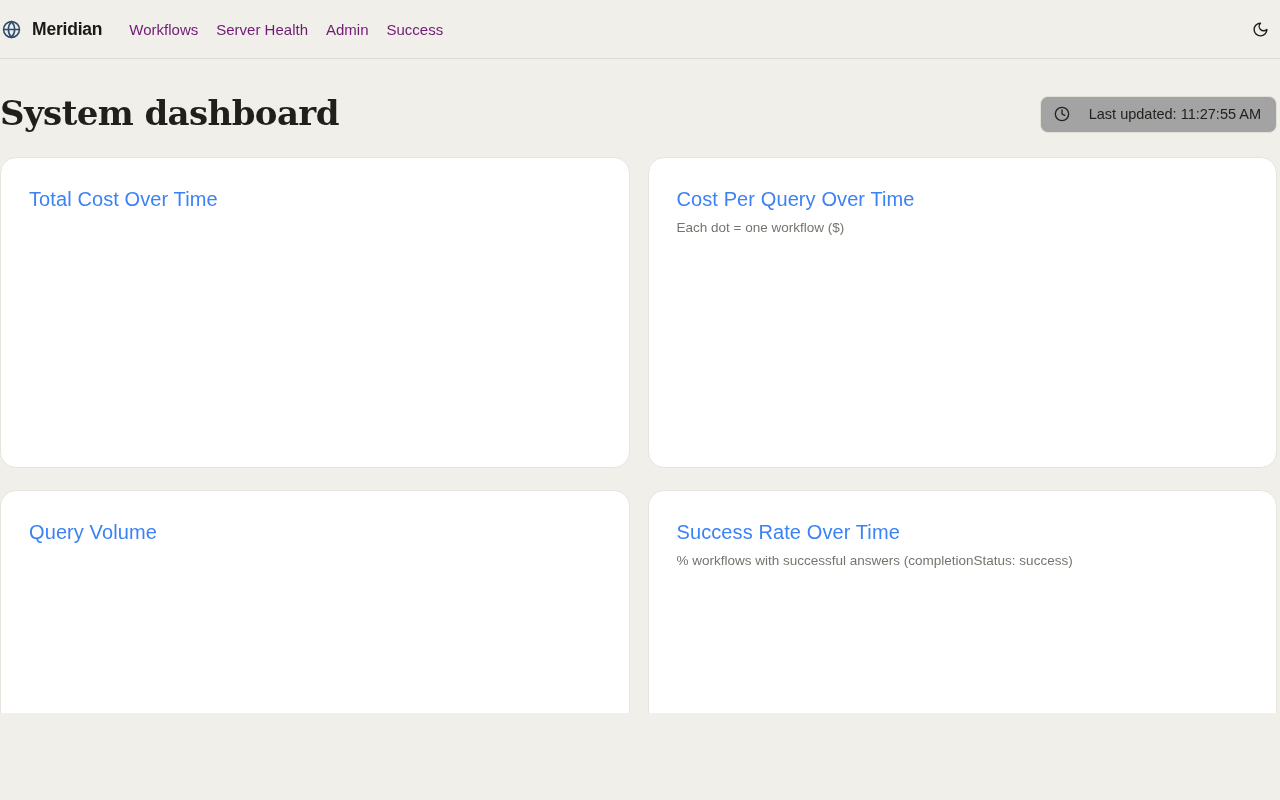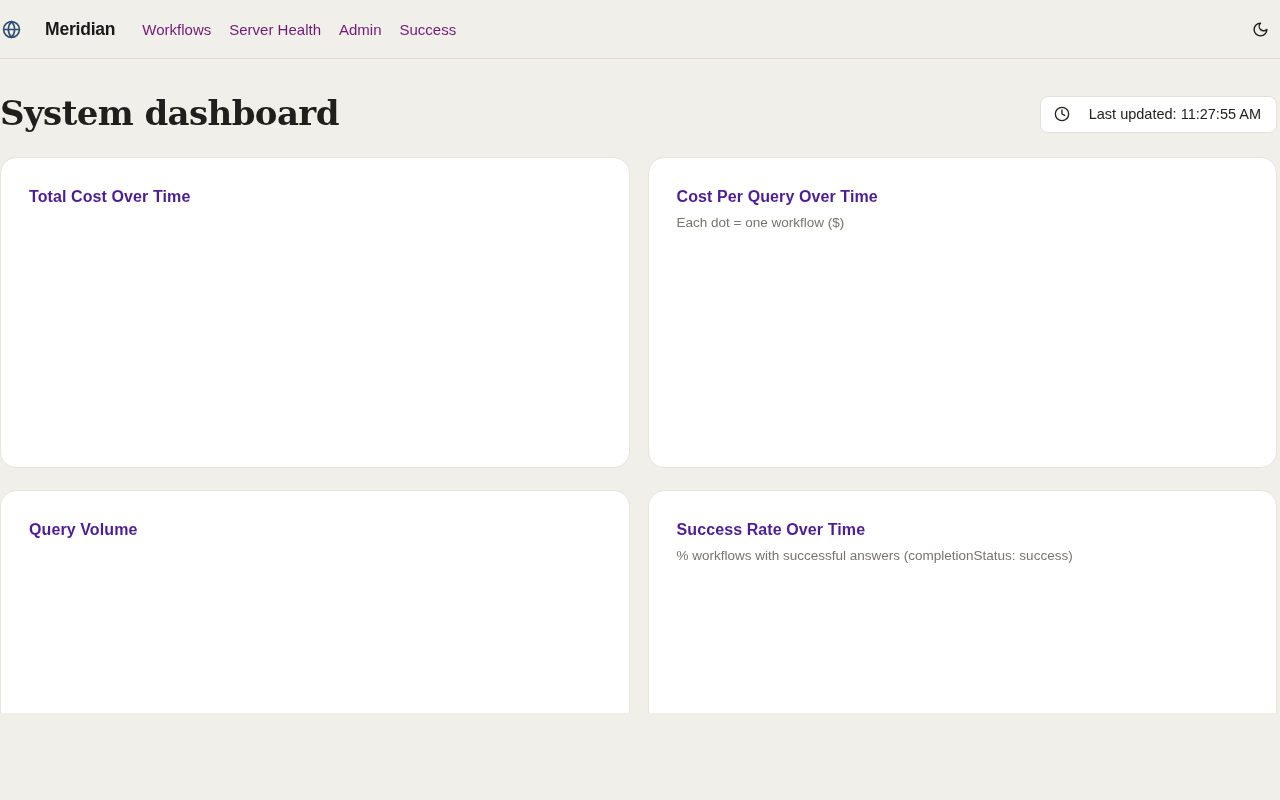--- a/index.html
+++ b/index.html
@@ -16,21 +16,21 @@
     height: 59px;
     display: flex;
     align-items: center;
     padding: 0 8px 0 2px;
     border-bottom: 1px solid #dedbd3;
     background: #f0efe9;
   }
   .brand {
     display: flex;
     align-items: center;
-    gap: 24px;
+    gap: 11px;
     cursor: pointer;
   }
   .brand svg { display: block; }
   .brand-name {
     font-size: 17.5px;
     font-weight: 700;
     color: #191918;
     letter-spacing: -0.2px;
   }
   .mainnav {
@@ -71,21 +71,21 @@
     letter-spacing: -0.6px;
     line-height: 1.05;
     color: #201f1c;
   }
   .updated-badge {
     display: flex;
     align-items: center;
     gap: 19px;
     height: 37px;
     padding: 0 15px 0 13px;
-    background: #ffffff;
+    background: #a3a3a3;
     border: 1px solid #e3e0d8;
     border-radius: 8px;
     font-size: 14.5px;
     color: #23221e;
   }
   .updated-badge svg { display: block; }
 
   
   .grid {
     margin-top: 24px;
@@ -96,23 +96,23 @@
     row-gap: 22px;
   }
   .card {
     background: #ffffff;
     border: 1px solid #e7e4dd;
     border-radius: 16px;
     height: 311px;
     padding: 30px 28px 28px 28px;
   }
   .card-title {
-    font-size: 16px;
-    font-weight: 700;
-    color: #4c1d95;
+    font-size: 20px;
+    font-weight: 400;
+    color: #3b82f6;
     letter-spacing: 0.1px;
   }
   .card-subtitle {
     margin-top: 9px;
     font-size: 13.5px;
     color: #76746d;
   }
   .chart-area { width: 100%; height: 210px; }
   .clip {
     height: 223px;

